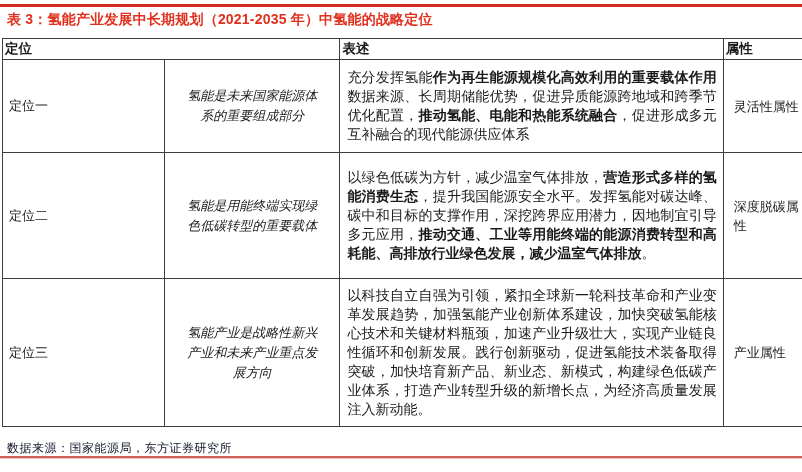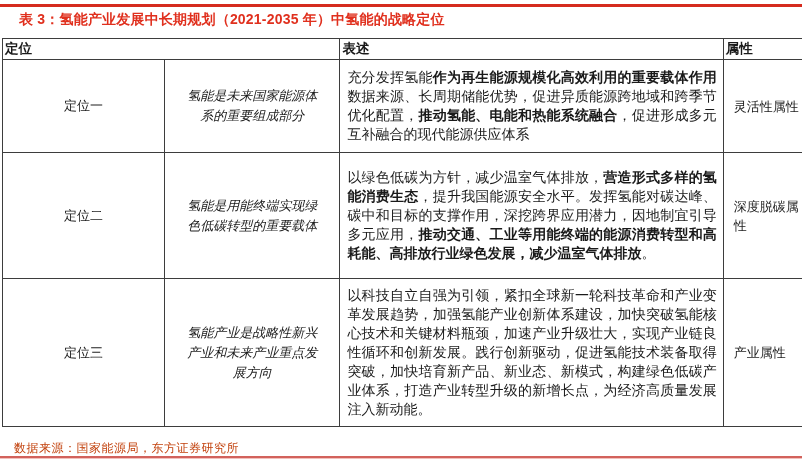--- a/index.html
+++ b/index.html
@@ -14,21 +14,20 @@
     position: absolute; left: 0; top: 4px;
     width: 802px; height: 3px;
     background: #d52b1e;
   }
   .page-title {
     position: absolute; left: 7px; top: 11px;
     font-size: 14px; font-weight: bold;
     color: #e0301e;
     white-space: nowrap;
     letter-spacing: 0.2px;
-    margin-left: 12px;
   }
   table.strategy {
     position: absolute; left: 2px; top: 38px;
     width: 810px;
     border-collapse: collapse;
     table-layout: fixed;
   }
   th, td {
     border: 1px solid #3d3d3d;
     color: #1a1a1a;
@@ -36,21 +35,21 @@
   }
   th {
     font-size: 13.5px;
     font-weight: bold;
     text-align: left;
     height: 20px;
     padding: 1px 2px;
   }
   td { font-size: 13px; }
   .c-label {
-    text-align: center;
+    text-align: left;
     padding: 4px 6px;
   }
   .c-pos {
     text-align: center;
     padding: 4px 19px;
     line-height: 20px;
     font-style: italic;
   }
   .c-desc {
     text-align: justify;
@@ -60,23 +59,23 @@
   }
   .c-desc .bold { font-weight: bold; }
   .c-attr {
     padding: 4px 4px 4px 10px;
     line-height: 19px;
   }
   tr.r1 td { height: 93px; }
   tr.r2 td { height: 126px; }
   tr.r3 td { height: 109px; }
   .footer-source {
-    position: absolute; left: 14px; top: 440px;
+    position: absolute; left: 7px; top: 440px;
     font-size: 12px;
-    color: #c2410c;
+    color: #0f172a;
     letter-spacing: 0.5px;
   }
   .bottom-rule {
     position: absolute; left: 0; top: 456px;
     width: 802px; height: 3px;
     background: linear-gradient(to bottom, #d2625c 55%, #f2c0bc 55%);
   }
 </style>
 </head>
 <body>

